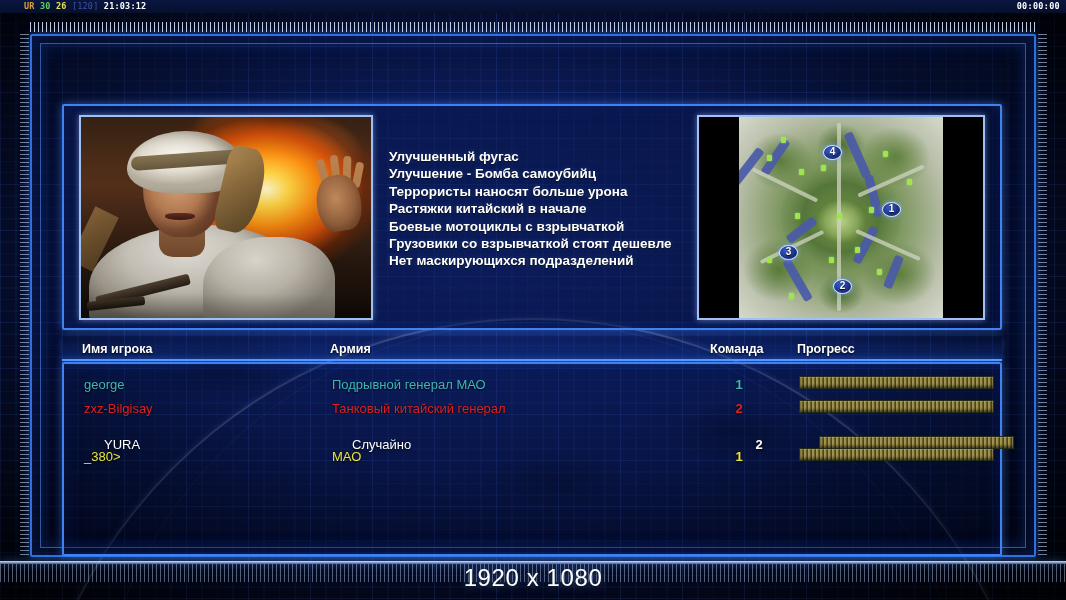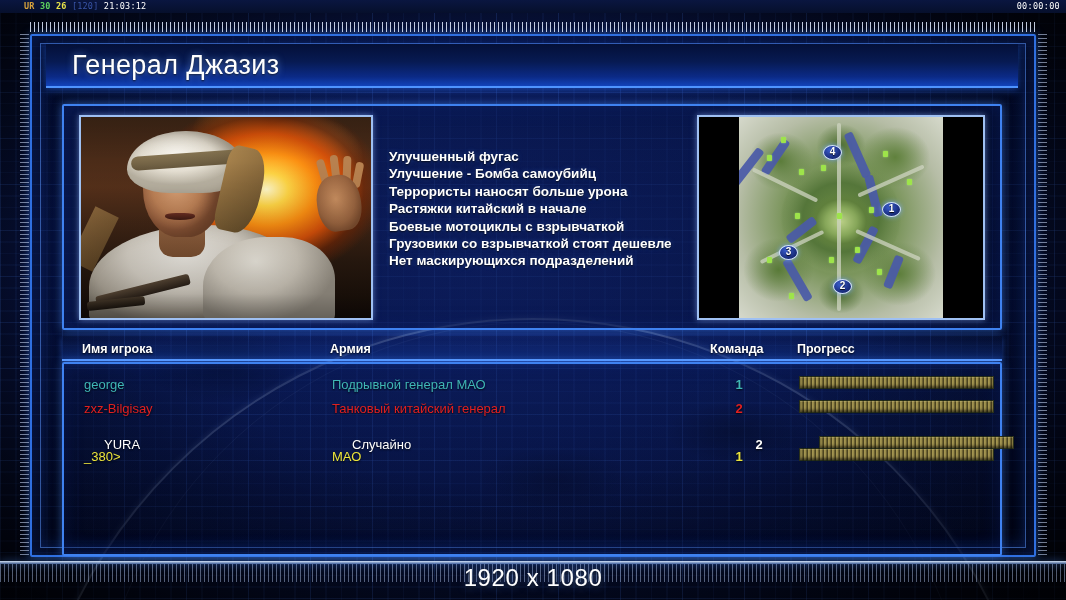--- a/index.html
+++ b/index.html
@@ -76,22 +76,22 @@
     background:linear-gradient(to bottom,#0a1640,#060f2c);
     font-family:"DejaVu Sans Mono", monospace;
     font-size:8.5px; line-height:13px;
     white-space:nowrap;
   }
   .osbar .stat { position:absolute; left:2px; top:0; letter-spacing:.2px; }
   .osbar .s-ur  { color:#d8a23c; font-weight:bold;margin-left:22px; }
   .osbar .s-a   { color:#5fd45f; font-weight:bold; }
   .osbar .s-b   { color:#e8e44a; font-weight:bold; }
   .osbar .s-c   { color:#3a55a8; }
-  .osbar .s-t   { color:#ffffff; font-weight:normal;text-align:right; }
-  .osbar .clock { position:absolute; right:6px; top:0; color:#ffffff; font-weight:normal; letter-spacing:.3px; }
+  .osbar .s-t   { color:#ffffff; font-weight:bold;text-align:right; }
+  .osbar .clock { position:absolute; right:6px; top:0; color:#ffffff; font-weight:bold; letter-spacing:.3px; }
 
   
   .ruler {
     position:absolute;
     background-image:repeating-linear-gradient(to right, rgba(190,205,235,.62) 0 1px, transparent 1px 4px);
   }
   .ruler.v {
     background-image:repeating-linear-gradient(to bottom, rgba(190,205,235,.60) 0 1px, transparent 1px 4px);
   }
   .ruler.major {
@@ -433,23 +433,20 @@
     <span class="clock">00:00:00</span>
   </div>
 
   <div class="ruler major" style="left:30px; top:22px; width:1006px; height:10px; z-index:12;"></div>
   <div class="ruler v" style="left:20px; top:34px; width:9px;  height:523px; z-index:12;"></div>
   <div class="ruler v" style="left:1038px; top:34px; width:9px; height:523px; z-index:12;"></div>
 
   <div class="hud-frame"></div>
   <div class="hud-inner"></div>
 
-  <div class="title-bar">
-    <span class="title-text">Генерал Джазиз</span>
-  </div>
 
   <div class="info-panel">
 
     <div class="portrait-wrap">
       <div class="portrait">
         <div class="p-fig p-wood"></div>
         <div class="p-fig p-robe"></div>
         <div class="p-fig p-neck"></div>
         <div class="p-fig p-robe2"></div>
         <div class="p-fig p-face"></div>

